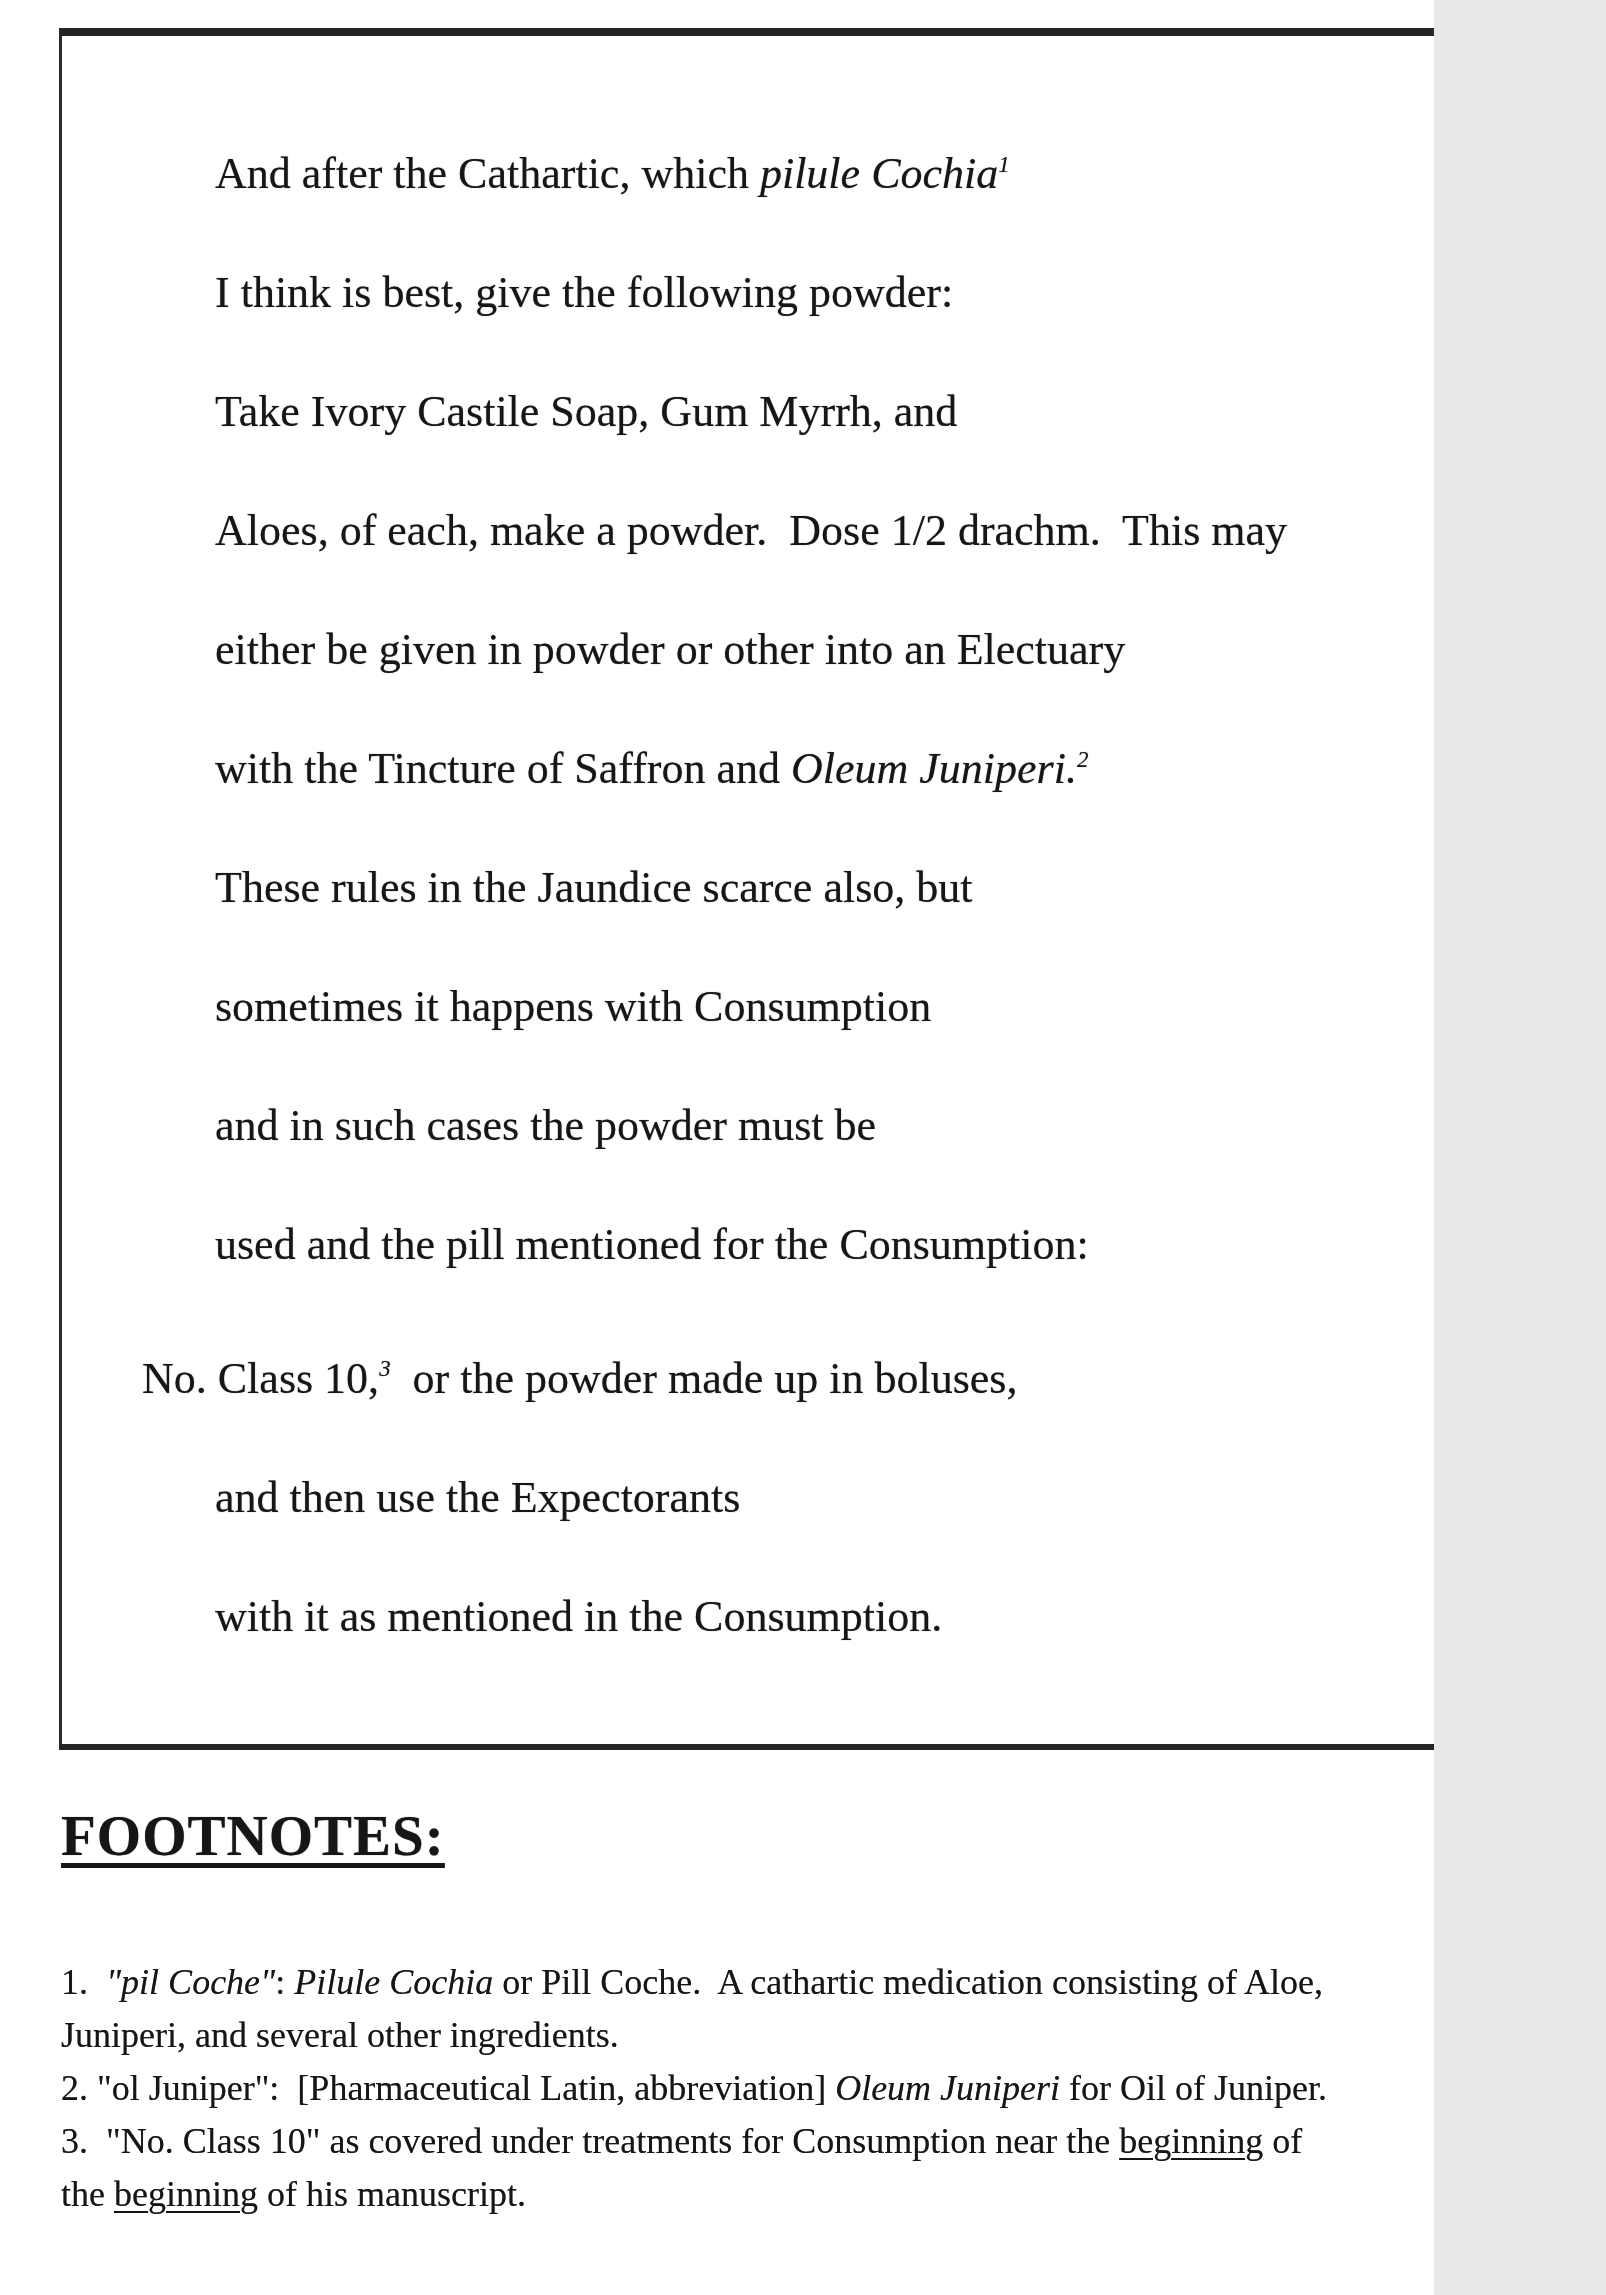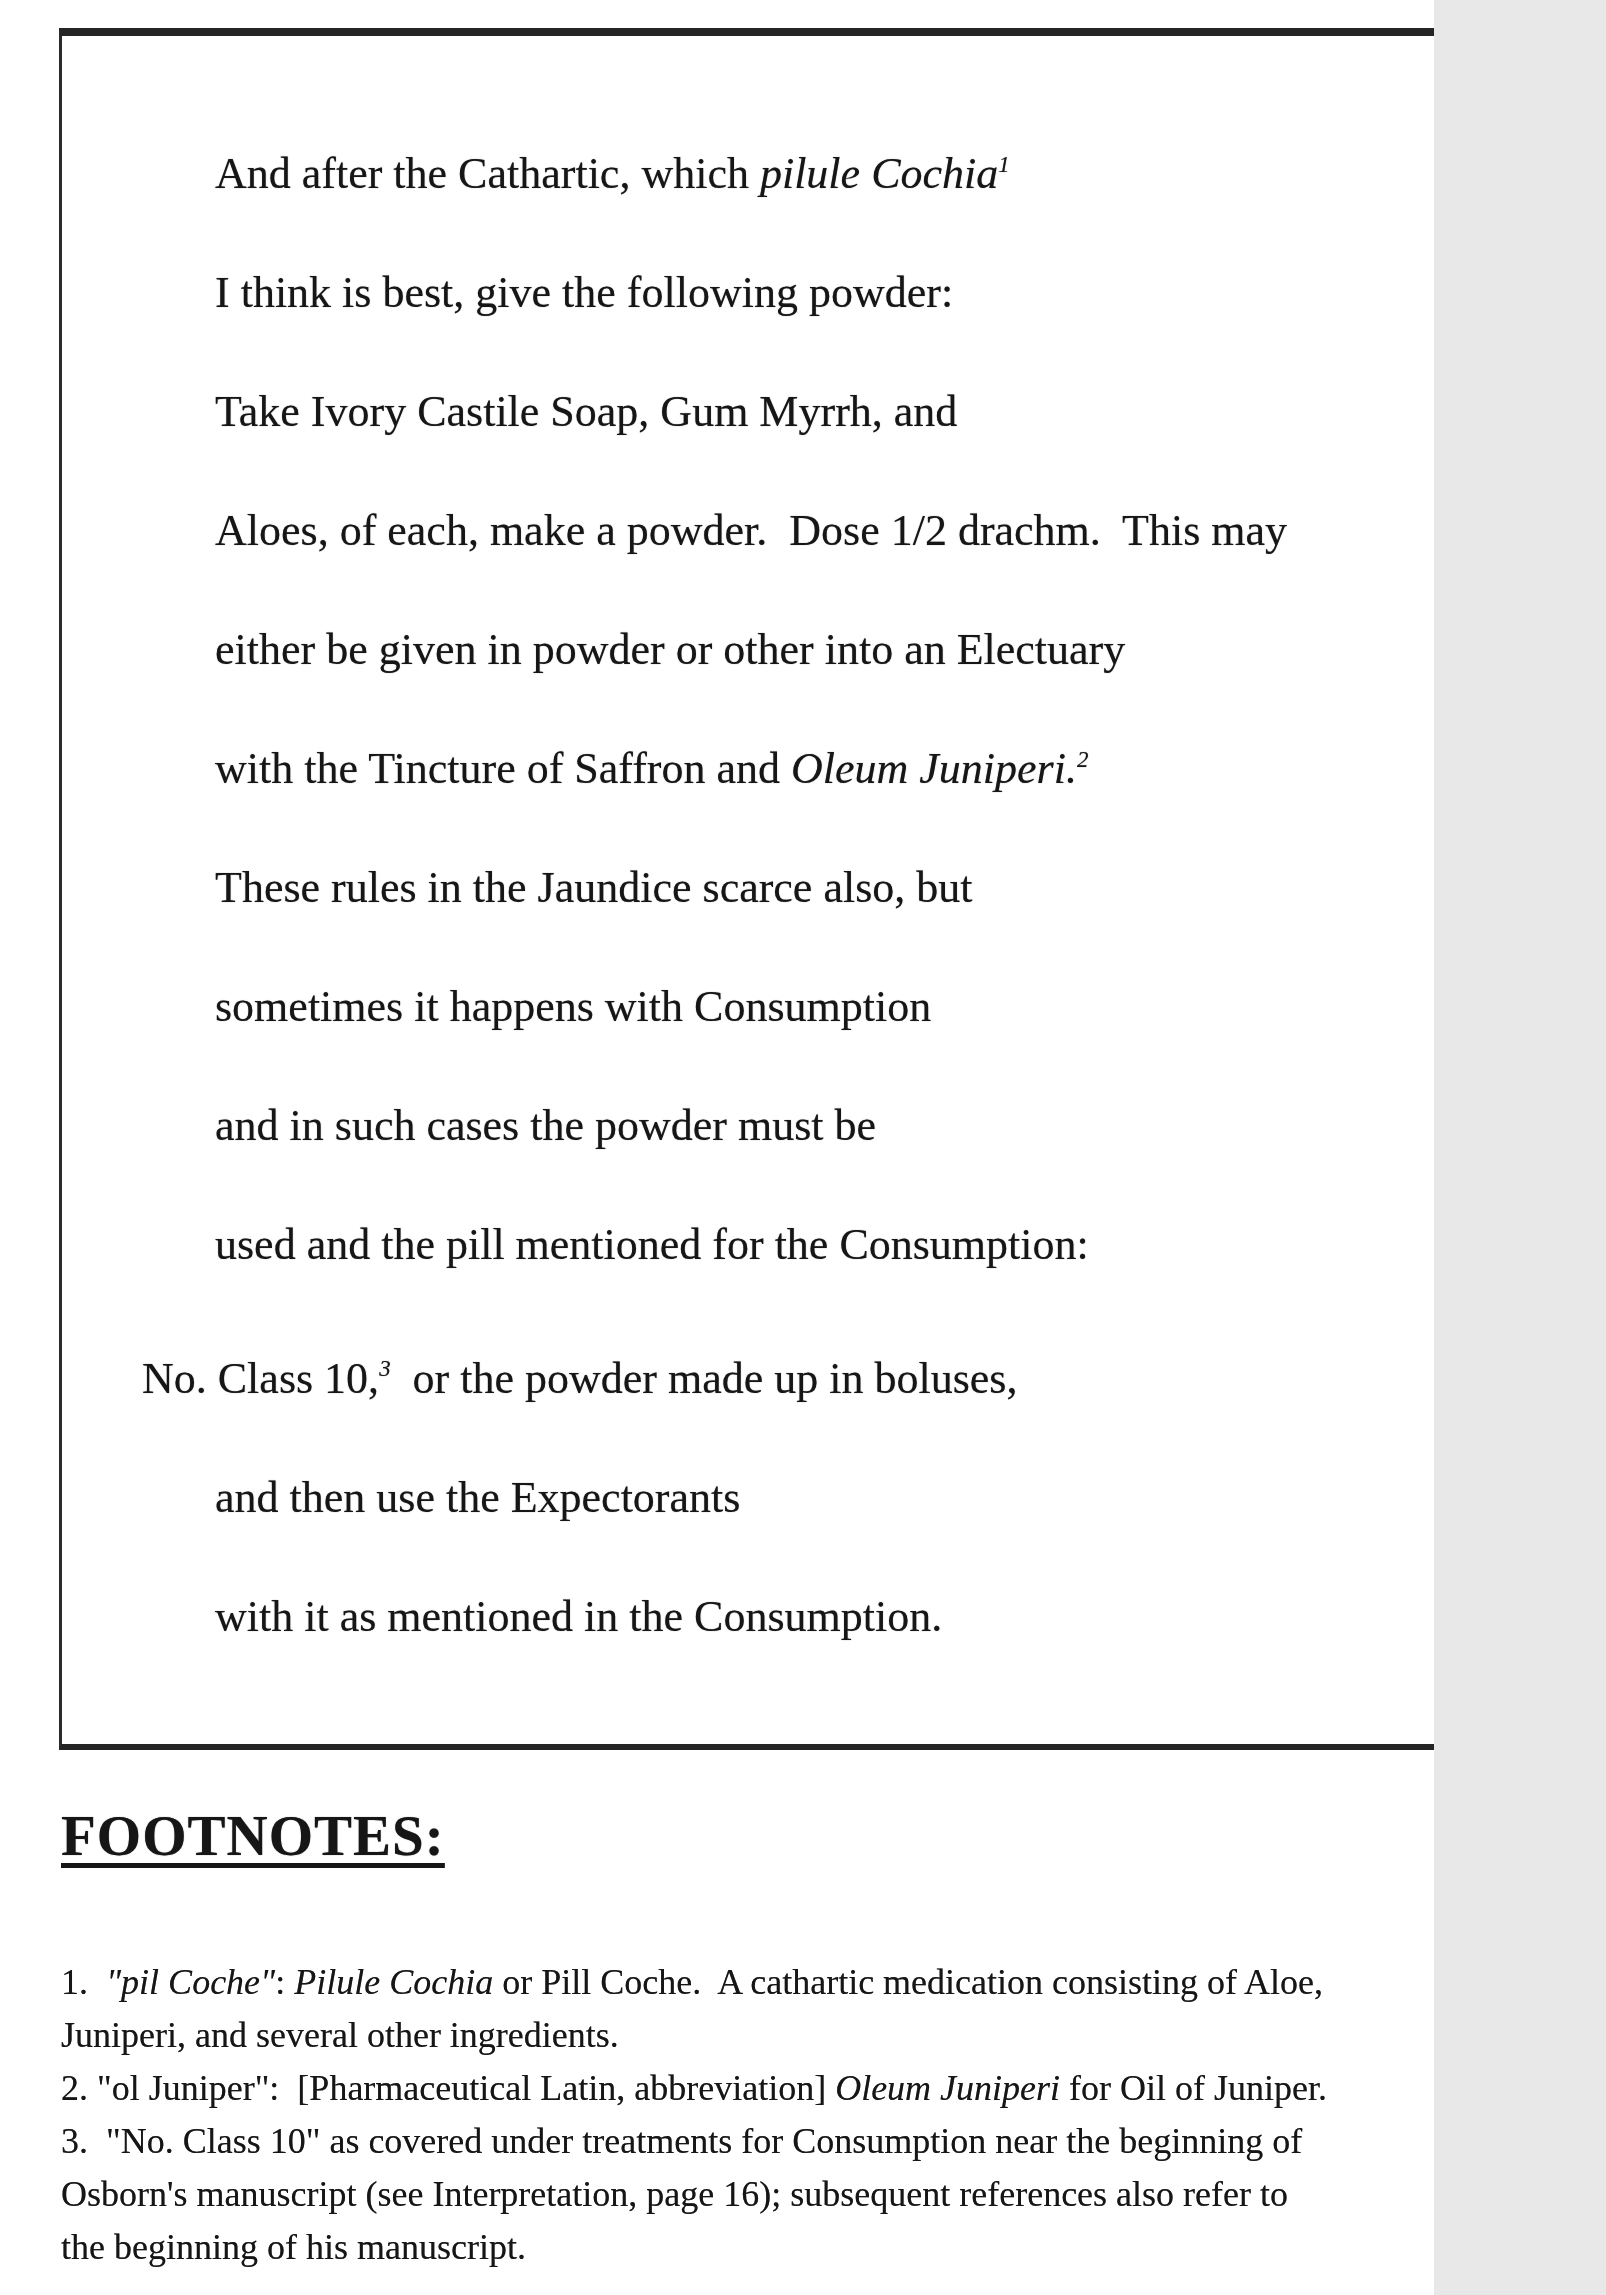--- a/index.html
+++ b/index.html
@@ -36,21 +36,21 @@
   .ms-line { white-space: pre; }
   .outdent { margin-left: -73px; margin-top: 14.6px; }
   .it { font-style: italic; }
   .sup {
     font-size: 0.52em;
     font-style: italic;
     position: relative;
     top: -0.72em;
     line-height: 0;
   }
-  .u { text-decoration-thickness: 2.4px; text-underline-offset: 4.9px; }
+  .u { text-decoration: underline; text-decoration-thickness: 2.4px; text-underline-offset: 4.9px; }
 
   
   .footnotes {
     position: absolute;
     left: 61px;
     top: 1807px;
     width: 1493px;
   }
   .fn-heading {
     display: inline-block;
@@ -114,21 +114,20 @@
     <div class="fn-lines">
 
       <div class="fn-line"><span>1.  </span><span class="it">"pil Coche"</span><span>: </span><span class="it">Pilule Cochia</span><span> or Pill Coche.  A cathartic medication consisting of Aloe,</span></div>
 
       <div class="fn-line"><span>Juniperi, and several other ingredients.</span></div>
 
       <div class="fn-line"><span>2. "ol Juniper":  [Pharmaceutical Latin, abbreviation] </span><span class="it">Oleum Juniperi</span><span> for Oil of Juniper.</span></div>
 
       <div class="fn-line"><span>3.  "No. Class 10" as covered under treatments for Consumption near the </span><span class="u">beginning</span><span> of</span></div>
 
-      <div class="fn-line"><span>Osborn's manuscript (see Interpretation, page 16); subsequent references also refer to</span></div>
 
       <div class="fn-line"><span>the </span><span class="u">beginning</span><span> of his manuscript.</span></div>
 
     </div>
   </div>
 
 </div>
 
 
 </body></html>

